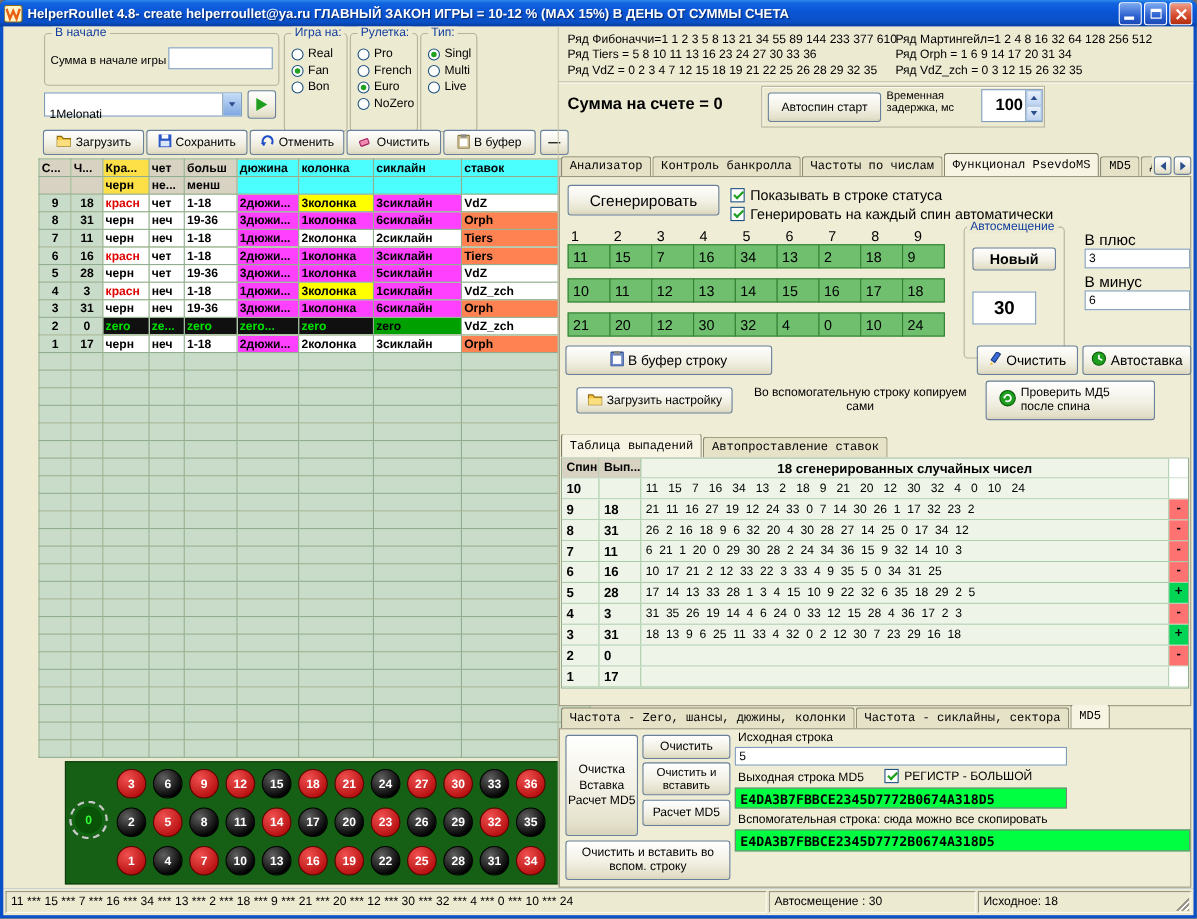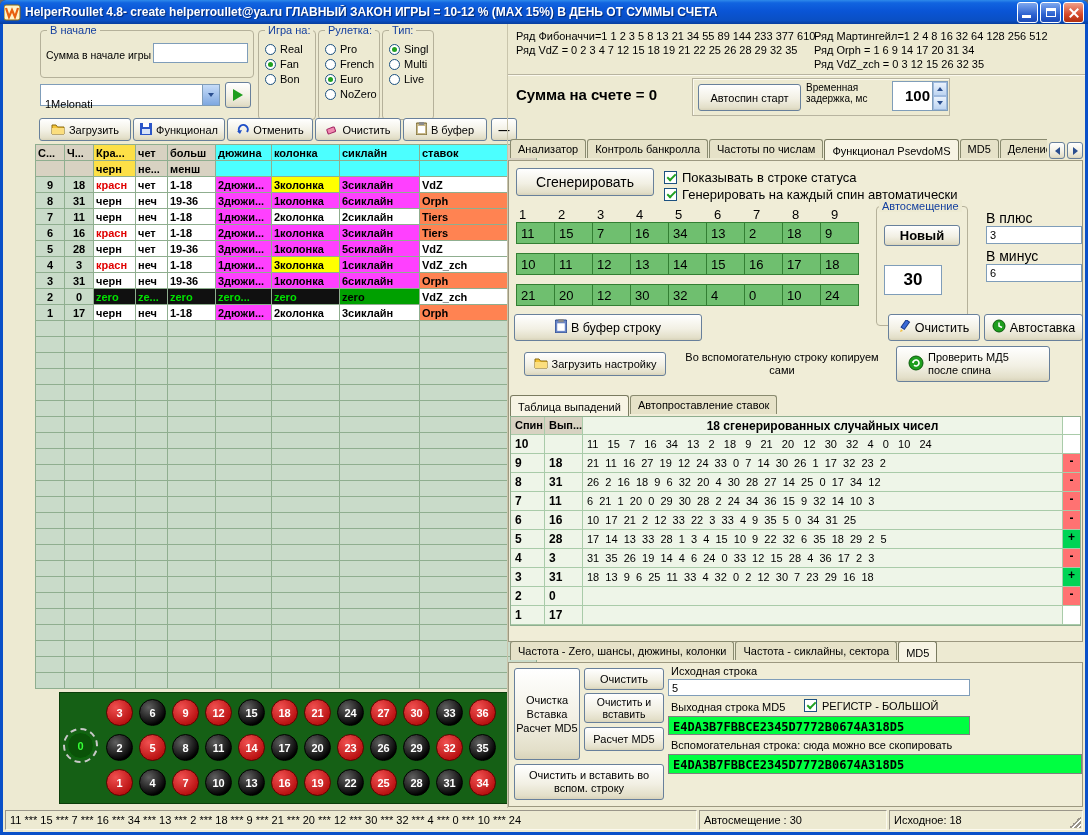--- a/index.html
+++ b/index.html
@@ -59,21 +59,21 @@
   .ctrlbox{position:absolute;left:184px;top:54px;width:258px;height:38px;border:1px solid #B8B4A0;box-shadow:inset 1px 1px 0 #FBF9EE;}
   .delay-label{position:absolute;left:298px;top:58px;width:84px;font-size:10px;line-height:11px;}
   .spinner{position:absolute;left:384px;top:57px;width:56px;height:30px;border:1px solid #7F9DB9;background:#fff;display:flex;}
   .spin-val{flex:1;font-size:15px;font-weight:bold;text-align:right;padding:5px 2px 0 0;}
   .spin-arrows{width:15px;display:flex;flex-direction:column;border-left:1px solid #7F9DB9;}
   .sab{flex:1;background:linear-gradient(180deg,#EAF2FC,#BDD4F1);border:1px solid #9EBADF;display:flex;align-items:center;justify-content:center;}
   .tri-up{width:0;height:0;border-left:3px solid transparent;border-right:3px solid transparent;border-bottom:4px solid #2A4E8E;}
   .tri-down{width:0;height:0;border-left:3px solid transparent;border-right:3px solid transparent;border-top:4px solid #2A4E8E;}
   .tri-left{width:0;height:0;border-top:4px solid transparent;border-bottom:4px solid transparent;border-right:5px solid #2A4E8E;}
   .tri-right{width:0;height:0;border-top:4px solid transparent;border-bottom:4px solid transparent;border-left:5px solid #2A4E8E;}
-  .tabstrip{position:absolute;display:flex;align-items:flex-start;overflow:hidden;}
+  .tabstrip{position:absolute;display:flex;align-items:flex-end;overflow:hidden;font-family:Liberation Mono, monospace;}
   .tab{border:1px solid #898A6F;border-bottom:none;border-radius:3px 3px 0 0;padding:3px 7px 3px;background:#E6E2C8;font-size:11px;margin-right:1px;white-space:nowrap;flex:0 0 auto;}
   .tab.active{background:#F7F4E4;padding-top:5px;padding-bottom:4px;border-color:#7A7B60;}
   .page{position:absolute;border:1px solid #9C9880;background:#F0EDD7;}
   .chk{position:absolute;display:flex;align-items:center;gap:5px;}
   .chkbox{width:13px;height:13px;background:#fff;border:1px solid #1C5180;position:relative;flex:0 0 auto;}
   .chkbox::after{content:"";position:absolute;left:2px;top:2px;width:7px;height:3px;border-left:2px solid #21A121;border-bottom:2px solid #21A121;transform:rotate(-45deg);}
   .chk-label{font-size:13px;white-space:nowrap;}
   .gen-headers{position:absolute;left:8px;top:183px;display:flex;}
   .gen-h{width:39px;font-size:13px;padding-left:3px;}
   .gen-grid{position:absolute;left:8px;top:198px;}
@@ -211,21 +211,21 @@
               <path d="M1 5h12v6H1z" fill="#FBDE7E"></path>
             </svg></span>
         <span>Загрузить</span>
       </button>
       <button class="xpbtn" style="left:98px;top:94px;width:92px;height:23px;">
         <span class="icon"><svg width="12" height="12" viewBox="0 0 12 12">
               <rect x="0" y="0" width="12" height="12" fill="#2B56C8"></rect>
               <rect x="3" y="0" width="6" height="4" fill="#fff"></rect>
               <rect x="2" y="6" width="8" height="5" fill="#D8E4F8"></rect>
             </svg></span>
-        <span>Функционал</span>
+        <span>Сохранить</span>
       </button>
       <button class="xpbtn" style="left:192px;top:94px;width:86px;height:23px;">
         <span class="icon"><svg width="13" height="12" viewBox="0 0 13 12">
               <path d="M11 9 A4.5 4.5 0 1 0 4 9.5" stroke="#2050C8" stroke-width="2" fill="none"></path>
               <path d="M1 8 l5 -1 -2 4z" fill="#2050C8"></path>
             </svg></span>
         <span>Отменить</span>
       </button>
       <button class="xpbtn" style="left:280px;top:94px;width:86px;height:23px;">
         <span class="icon"><svg width="13" height="12" viewBox="0 0 13 12">
@@ -707,20 +707,21 @@
           <span class="rnum red" style="left: 310px; top: 76px;">25</span>
           <span class="rnum black" style="left: 343px; top: 76px;">28</span>
           <span class="rnum black" style="left: 376px; top: 76px;">31</span>
           <span class="rnum red" style="left: 409px; top: 76px;">34</span>
         </div>
     </div>
 
     <div class="right">
       <div id="series-left" style="position:absolute;left:8px;top:6px;">
           <div class="series-line">Ряд Фибоначчи=1 1 2 3 5 8 13 21 34 55 89 144 233 377 610</div>
+          <div class="series-line">Ряд Tiers = 5 8 10 11 13 16 23 24 27 30 33 36</div>
           <div class="series-line">Ряд VdZ = 0 2 3 4 7 12 15 18 19 21 22 25 26 28 29 32 35</div>
         </div>
       <div id="series-right" style="position:absolute;left:306px;top:6px;">
           <div class="series-line">Ряд Мартингейл=1 2 4 8 16 32 64 128 256 512</div>
           <div class="series-line">Ряд Orph = 1 6 9 14 17 20 31 34</div>
           <div class="series-line">Ряд VdZ_zch = 0 3 12 15 26 32 35</div>
         </div>
       <div class="sep"></div>
 
       <div class="balance">Сумма на счете = 0</div>

